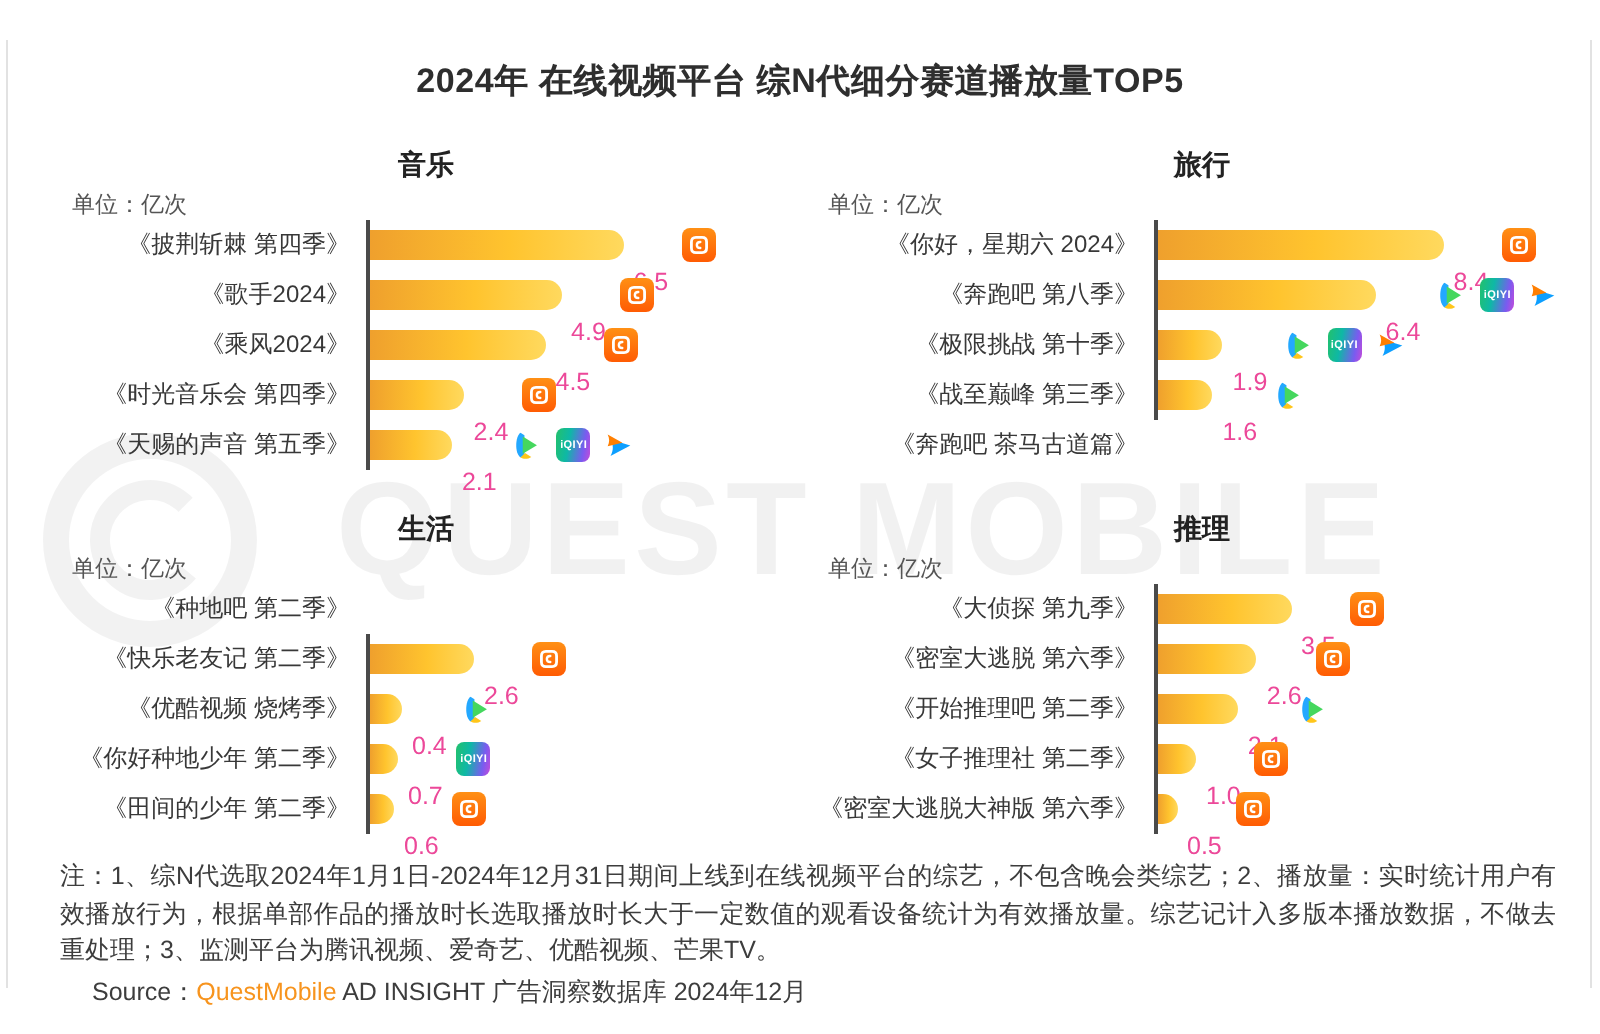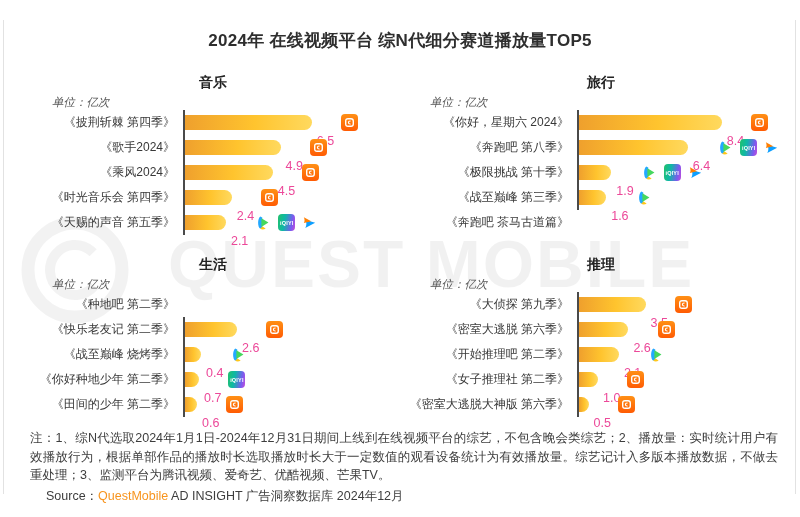--- a/index.html
+++ b/index.html
@@ -26,21 +26,21 @@
   }
   .wm-logo { position:absolute; left:8px; top:205px; }
 
   .quad { position:absolute; z-index:1; }
   #q0 { left:30px;  top:72px;  width:366px; }
   #q1 { left:408px; top:72px;  width:386px; }
   #q2 { left:30px;  top:254px; width:366px; }
   #q3 { left:408px; top:254px; width:386px; }
 
   .q-title { text-align:center; font-size:14px; font-weight:700; color:#222; line-height:20px; }
-  .q-unit  { position:absolute; left:22px; top:23px; font-size:11.5px; color:#555;font-style:italic; }
+  .q-unit  { position:absolute; left:6px; top:23px; font-size:11.5px; color:#555; }
   .rows    { position:absolute; top:38px; left:0; right:0; }
 
   .row { display:flex; align-items:center; height:25px; }
   .row-label {
     flex:none; width:153px; padding-right:8px; text-align:right;
     font-size:12px; color:#383838; white-space:nowrap; overflow:hidden;
   }
   .q-right .row-label { width:169px; }
   .barcell {
     flex:1; align-self:stretch; border-left:2px solid #4a4a4a;
@@ -284,21 +284,21 @@
               <span class="pic mgtv">
                 <svg viewBox="0 0 24 24" width="13" height="13">
                   <path d="M5 9.2 C5 6.4 6.4 5 9.2 5 L14.8 5 C17.6 5 19 6.4 19 9.2 L19 14.8 C19 17.6 17.6 19 14.8 19 L9.2 19 C6.4 19 5 17.6 5 14.8 Z" fill="none" stroke="#fff" stroke-width="2.6"></path>
                   <path d="M13.2 9.2 C10.4 9.2 10 11 10 12 C10 13 10.4 14.8 13.2 14.8" fill="none" stroke="#fff" stroke-width="2.2" stroke-linecap="round"></path>
                 </svg>
               </span>
             </span>
           </span>
         </div>
         <div class="row">
-          <span class="row-label">《战至巅峰 烧烤季》</span>
+          <span class="row-label">《优酷视频 烧烤季》</span>
           <span class="barcell">
             <span class="bar" style="width: 16px;"></span>
             <span class="val">0.4</span>
             <span class="pics">
               <span class="pic tencent">
                 <svg viewBox="0 0 24 24">
                   <path d="M7.4 3.4 C3.6 6 3.2 18 7.4 20.8 L10.2 19.1 L10.2 5.1 Z" fill="#23A8FF"></path>
                   <path d="M9 6 L19 12.1 L9 18.2 Z" fill="#45D75E"></path>
                   <path d="M7.4 20.8 C9.8 22.3 12.9 21.9 15 20.4 L10.6 17.6 Z" fill="#FFC61A"></path>
                 </svg>

